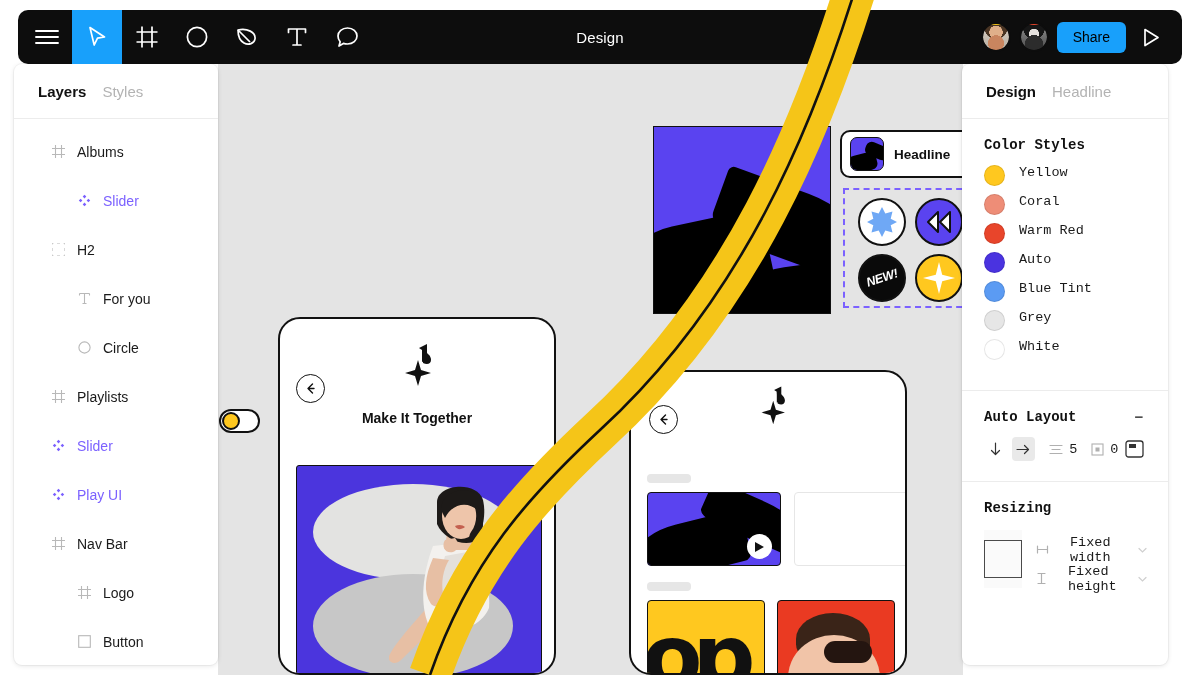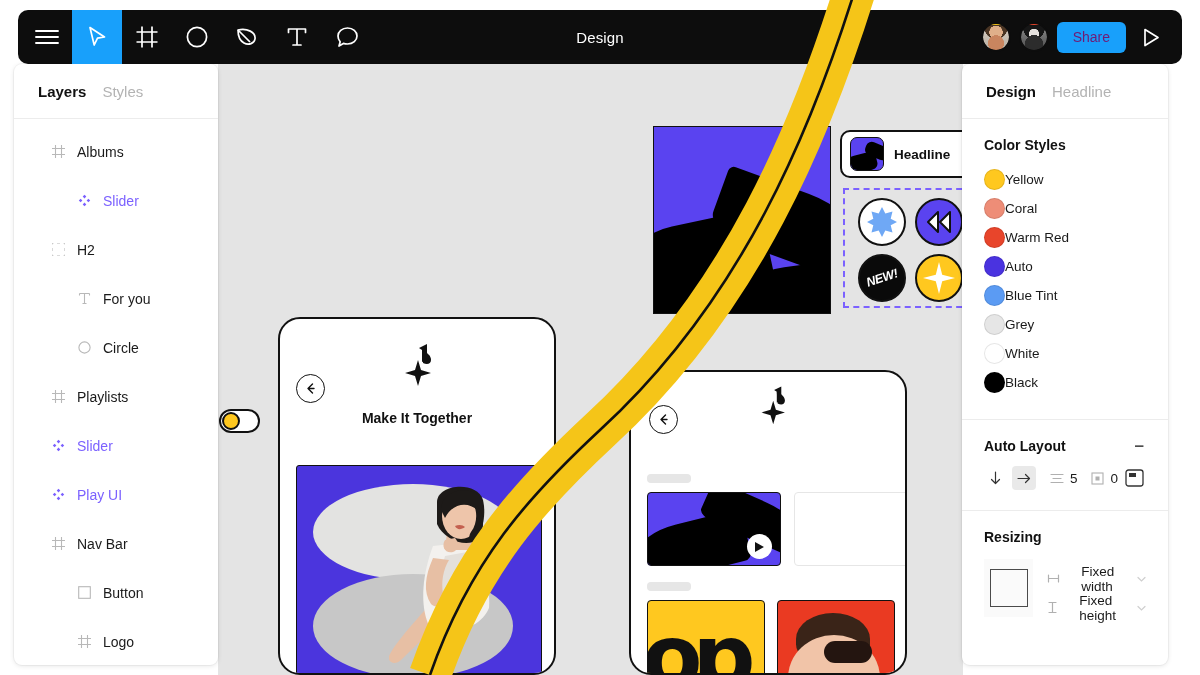--- a/index.html
+++ b/index.html
@@ -74,21 +74,21 @@
   .avatar-2 .face {
     background:
       radial-gradient(circle at 50% 78%, #2c2c2c 0 38%, transparent 39%),
       radial-gradient(circle at 50% 38%, #e6e2de 0 24%, transparent 25%),
       radial-gradient(circle at 50% 16%, #161616 0 42%, transparent 43%),
       linear-gradient(#8f8f8f, #4c4c4c);
   }
   .avatar-strip { position: absolute; top: -2px; left: 50%; transform: translateX(-50%); width: 18px; height: 3px; border-radius: 2px; }
   .share-btn {
     background: #18a0fb;
-    color: #701a75;
+    color: #000000;
     font-size: 14px;
     padding: 7px 16px 8px;
     border-radius: 6px;
     cursor: pointer;
   }
   .present-btn {
     width: 34px; height: 34px;
     display: flex; align-items: center; justify-content: center;
     color: #ffffff; cursor: pointer;
   }
@@ -124,30 +124,30 @@
     font-size: 14px;
     color: #1a1a1a;
     cursor: pointer;
   }
   .layer-row.indent { padding-left: 64px; }
   .layer-row.comp { color: #7b61ff; }
   .layer-ico { width: 13px; height: 13px; flex: 0 0 13px; display: block; color: #b8b8b8; }
   .layer-row.comp .layer-ico { color: #7b61ff; }
 
   
-  .sec { padding: 18px 22px 6px; }
+  .sec { padding: 18px 22px 6px; font-family: Liberation Mono, monospace; }
   .sec-h {
     display: flex; align-items: center; justify-content: space-between;
     font-size: 14px; font-weight: bold; color: #111; margin-bottom: 12px;
   }
   .sec-divider { border-top: 1px solid #ececec; }
   .collapse-btn { color: #4d4d4d; cursor: pointer; font-size: 17px; line-height: 10px; padding: 0 2px; }
 
   .style-row {
-    display: flex; align-items: center; 
+    display: flex; align-items: flex-start; gap: 14px;
     height: 29px;
     cursor: pointer;
   }
   .swatch {
     width: 21px; height: 21px; border-radius: 50%;
     flex: 0 0 21px;
     box-shadow: 0 0 0 1px rgba(0,0,0,.10) inset;
   }
   .style-name { font-size: 13.5px; color: #1a1a1a; }
 
@@ -488,30 +488,30 @@
 
       <div class="layer-row">
         <svg class="layer-ico" viewBox="0 0 13 13">
             <path d="M3.5 0v13M9.5 0v13M0 3.5h13M0 9.5h13" stroke="currentColor" stroke-width="1.1" fill="none"></path>
           </svg>
         <span>Nav Bar</span>
       </div>
 
       <div class="layer-row indent">
         <svg class="layer-ico" viewBox="0 0 13 13">
+            <path d="M3.5 0v13M9.5 0v13M0 3.5h13M0 9.5h13" stroke="currentColor" stroke-width="1.1" fill="none"></path>
+          </svg>
+        <span>Logo</span>
+      </div>
+
+      <div class="layer-row indent">
+        <svg class="layer-ico" viewBox="0 0 13 13">
             <rect x="0.7" y="0.7" width="11.6" height="11.6" stroke="currentColor" stroke-width="1.1" fill="none"></rect>
           </svg>
         <span>Button</span>
-      </div>
-
-      <div class="layer-row indent">
-        <svg class="layer-ico" viewBox="0 0 13 13">
-            <path d="M3.5 0v13M9.5 0v13M0 3.5h13M0 9.5h13" stroke="currentColor" stroke-width="1.1" fill="none"></path>
-          </svg>
-        <span>Logo</span>
       </div>
 
     </div>
   </div>
 
   <div class="panel panel-right">
     <div class="panel-tabs">
       <div class="panel-tab active">Design</div>
       <div class="panel-tab">Headline</div>
     </div>
@@ -540,24 +540,20 @@
         <span class="swatch" style="background:#5b9bf3"></span>
         <span class="style-name">Blue Tint</span>
       </div>
       <div class="style-row">
         <span class="swatch" style="background:#e6e6e6"></span>
         <span class="style-name">Grey</span>
       </div>
       <div class="style-row">
         <span class="swatch" style="background:#ffffff"></span>
         <span class="style-name">White</span>
-      </div>
-      <div class="style-row">
-        <span class="swatch" style="background:#000000"></span>
-        <span class="style-name">Black</span>
       </div>
     </div>
 
     <div class="sec-divider" style="margin-top:16px"></div>
 
     <div class="sec">
       <div class="sec-h">
         <span>Auto Layout</span>
         <span class="collapse-btn">–</span>
       </div>

